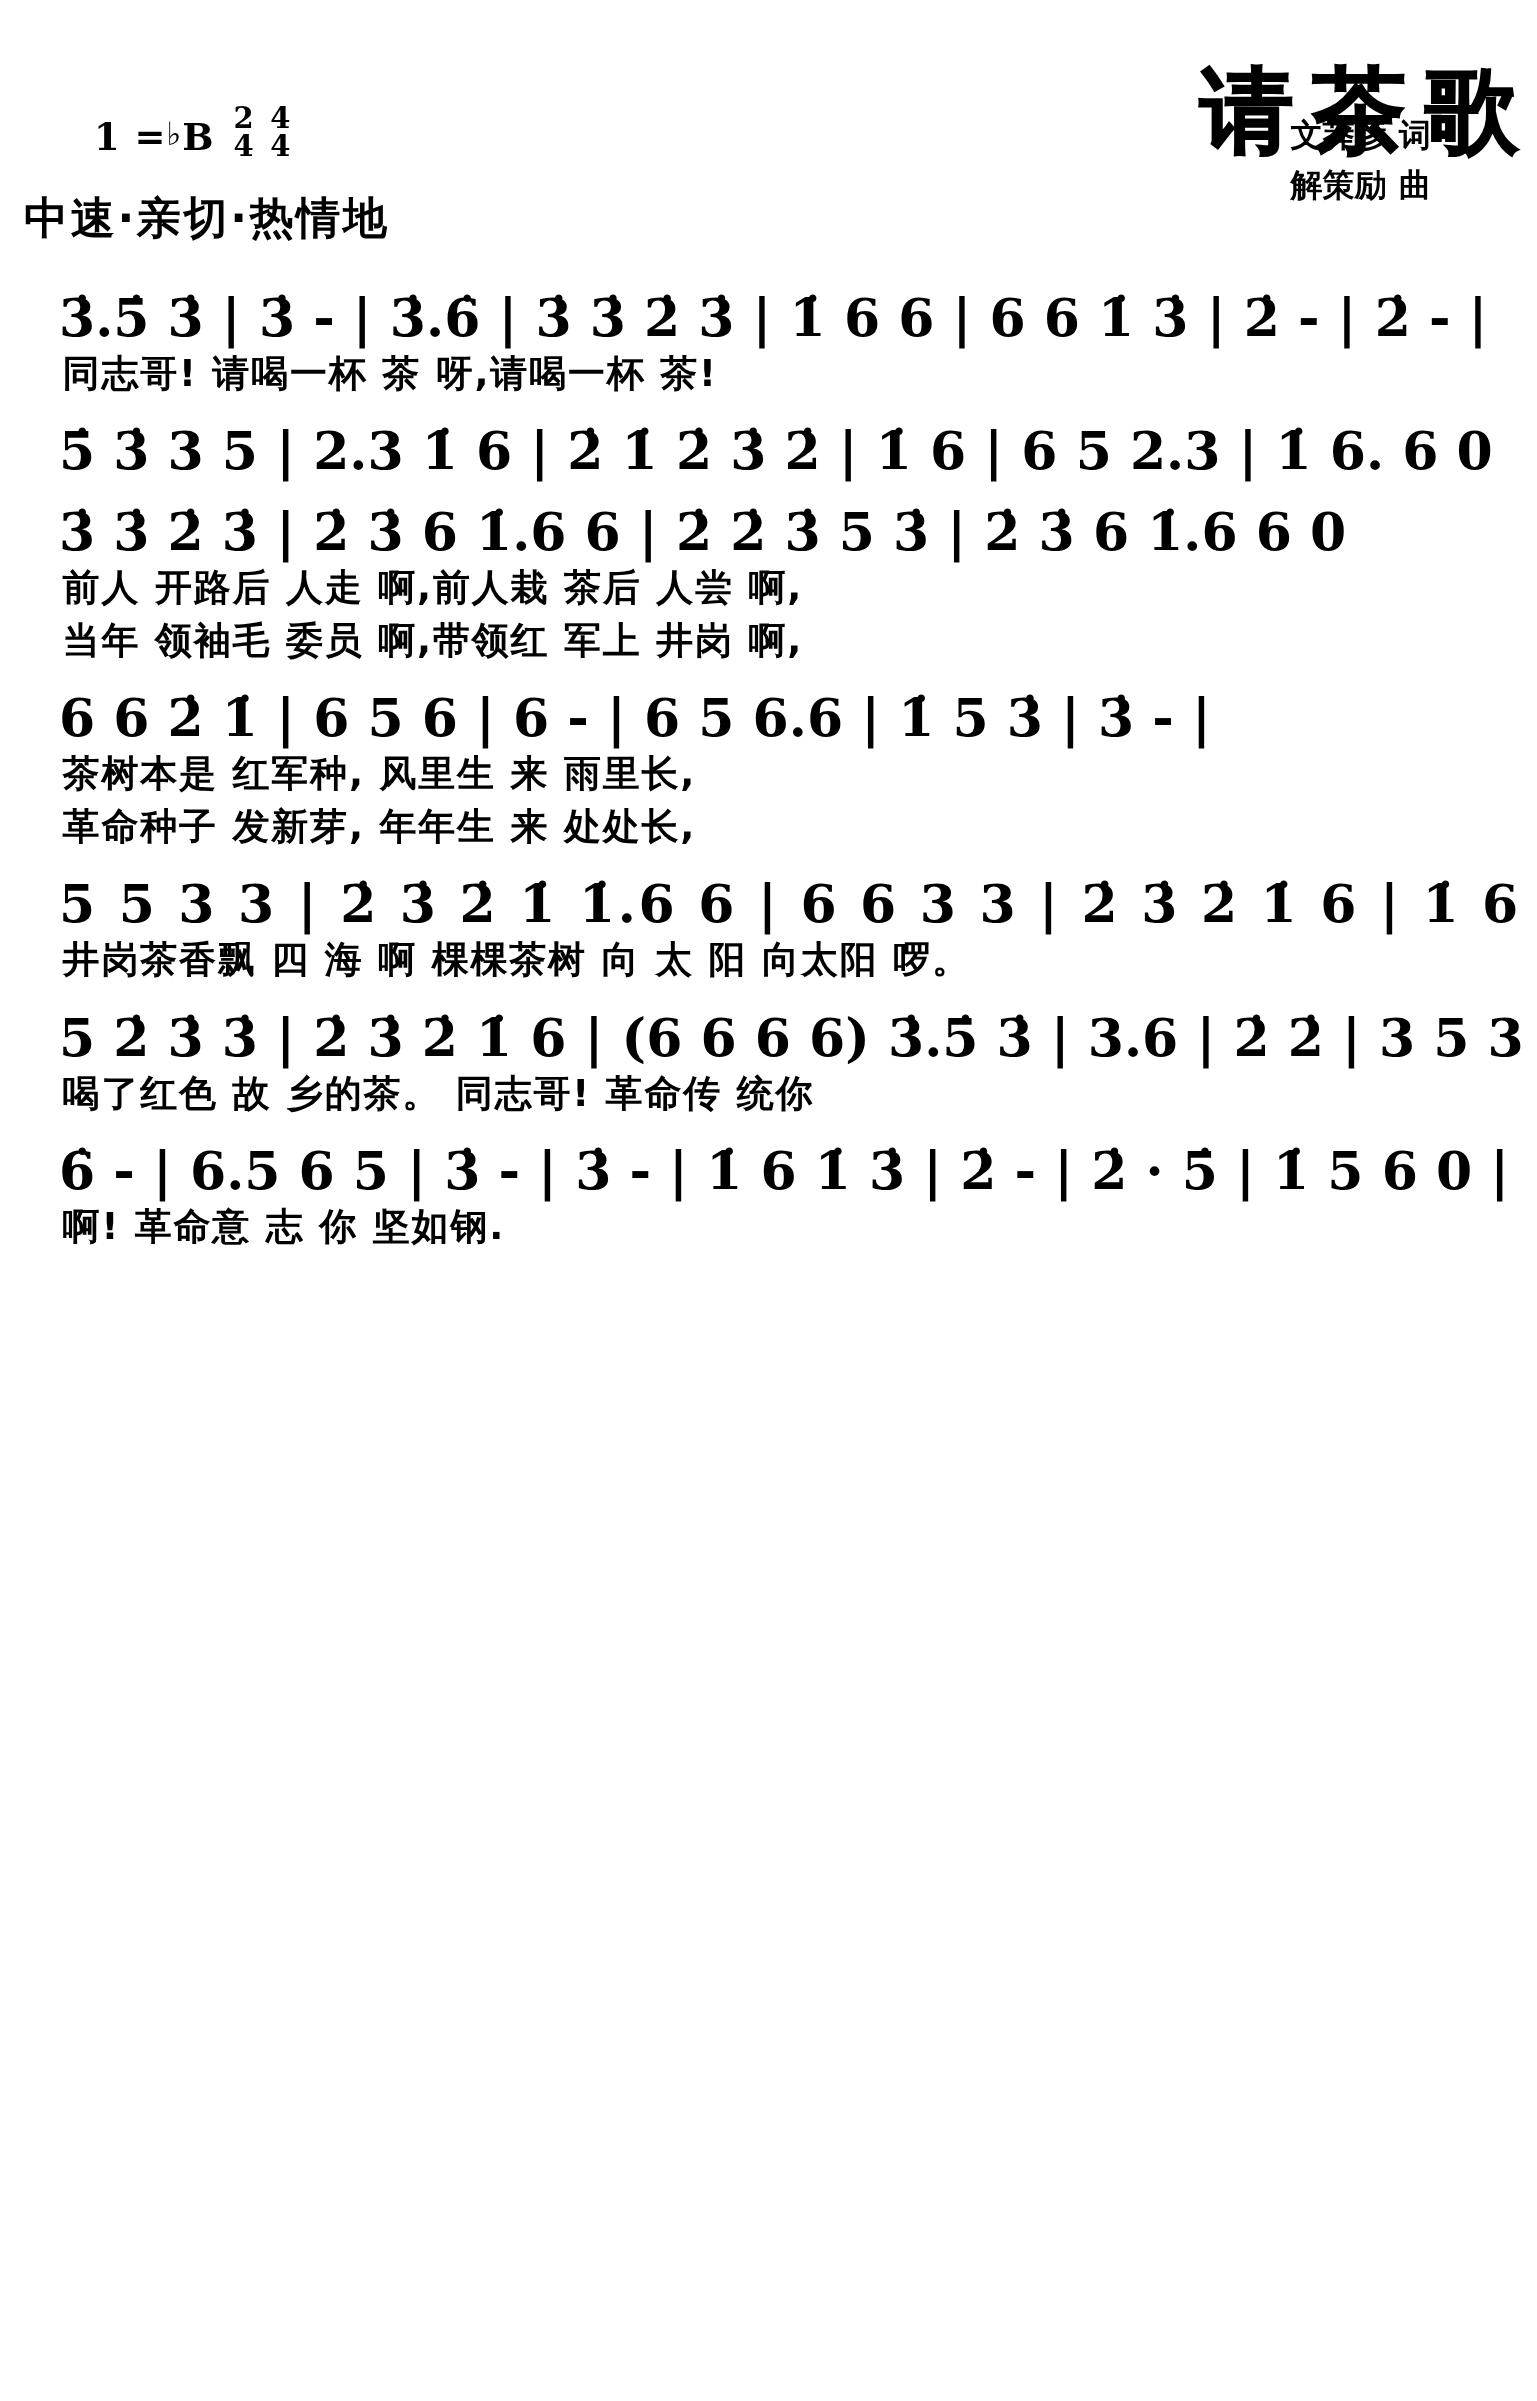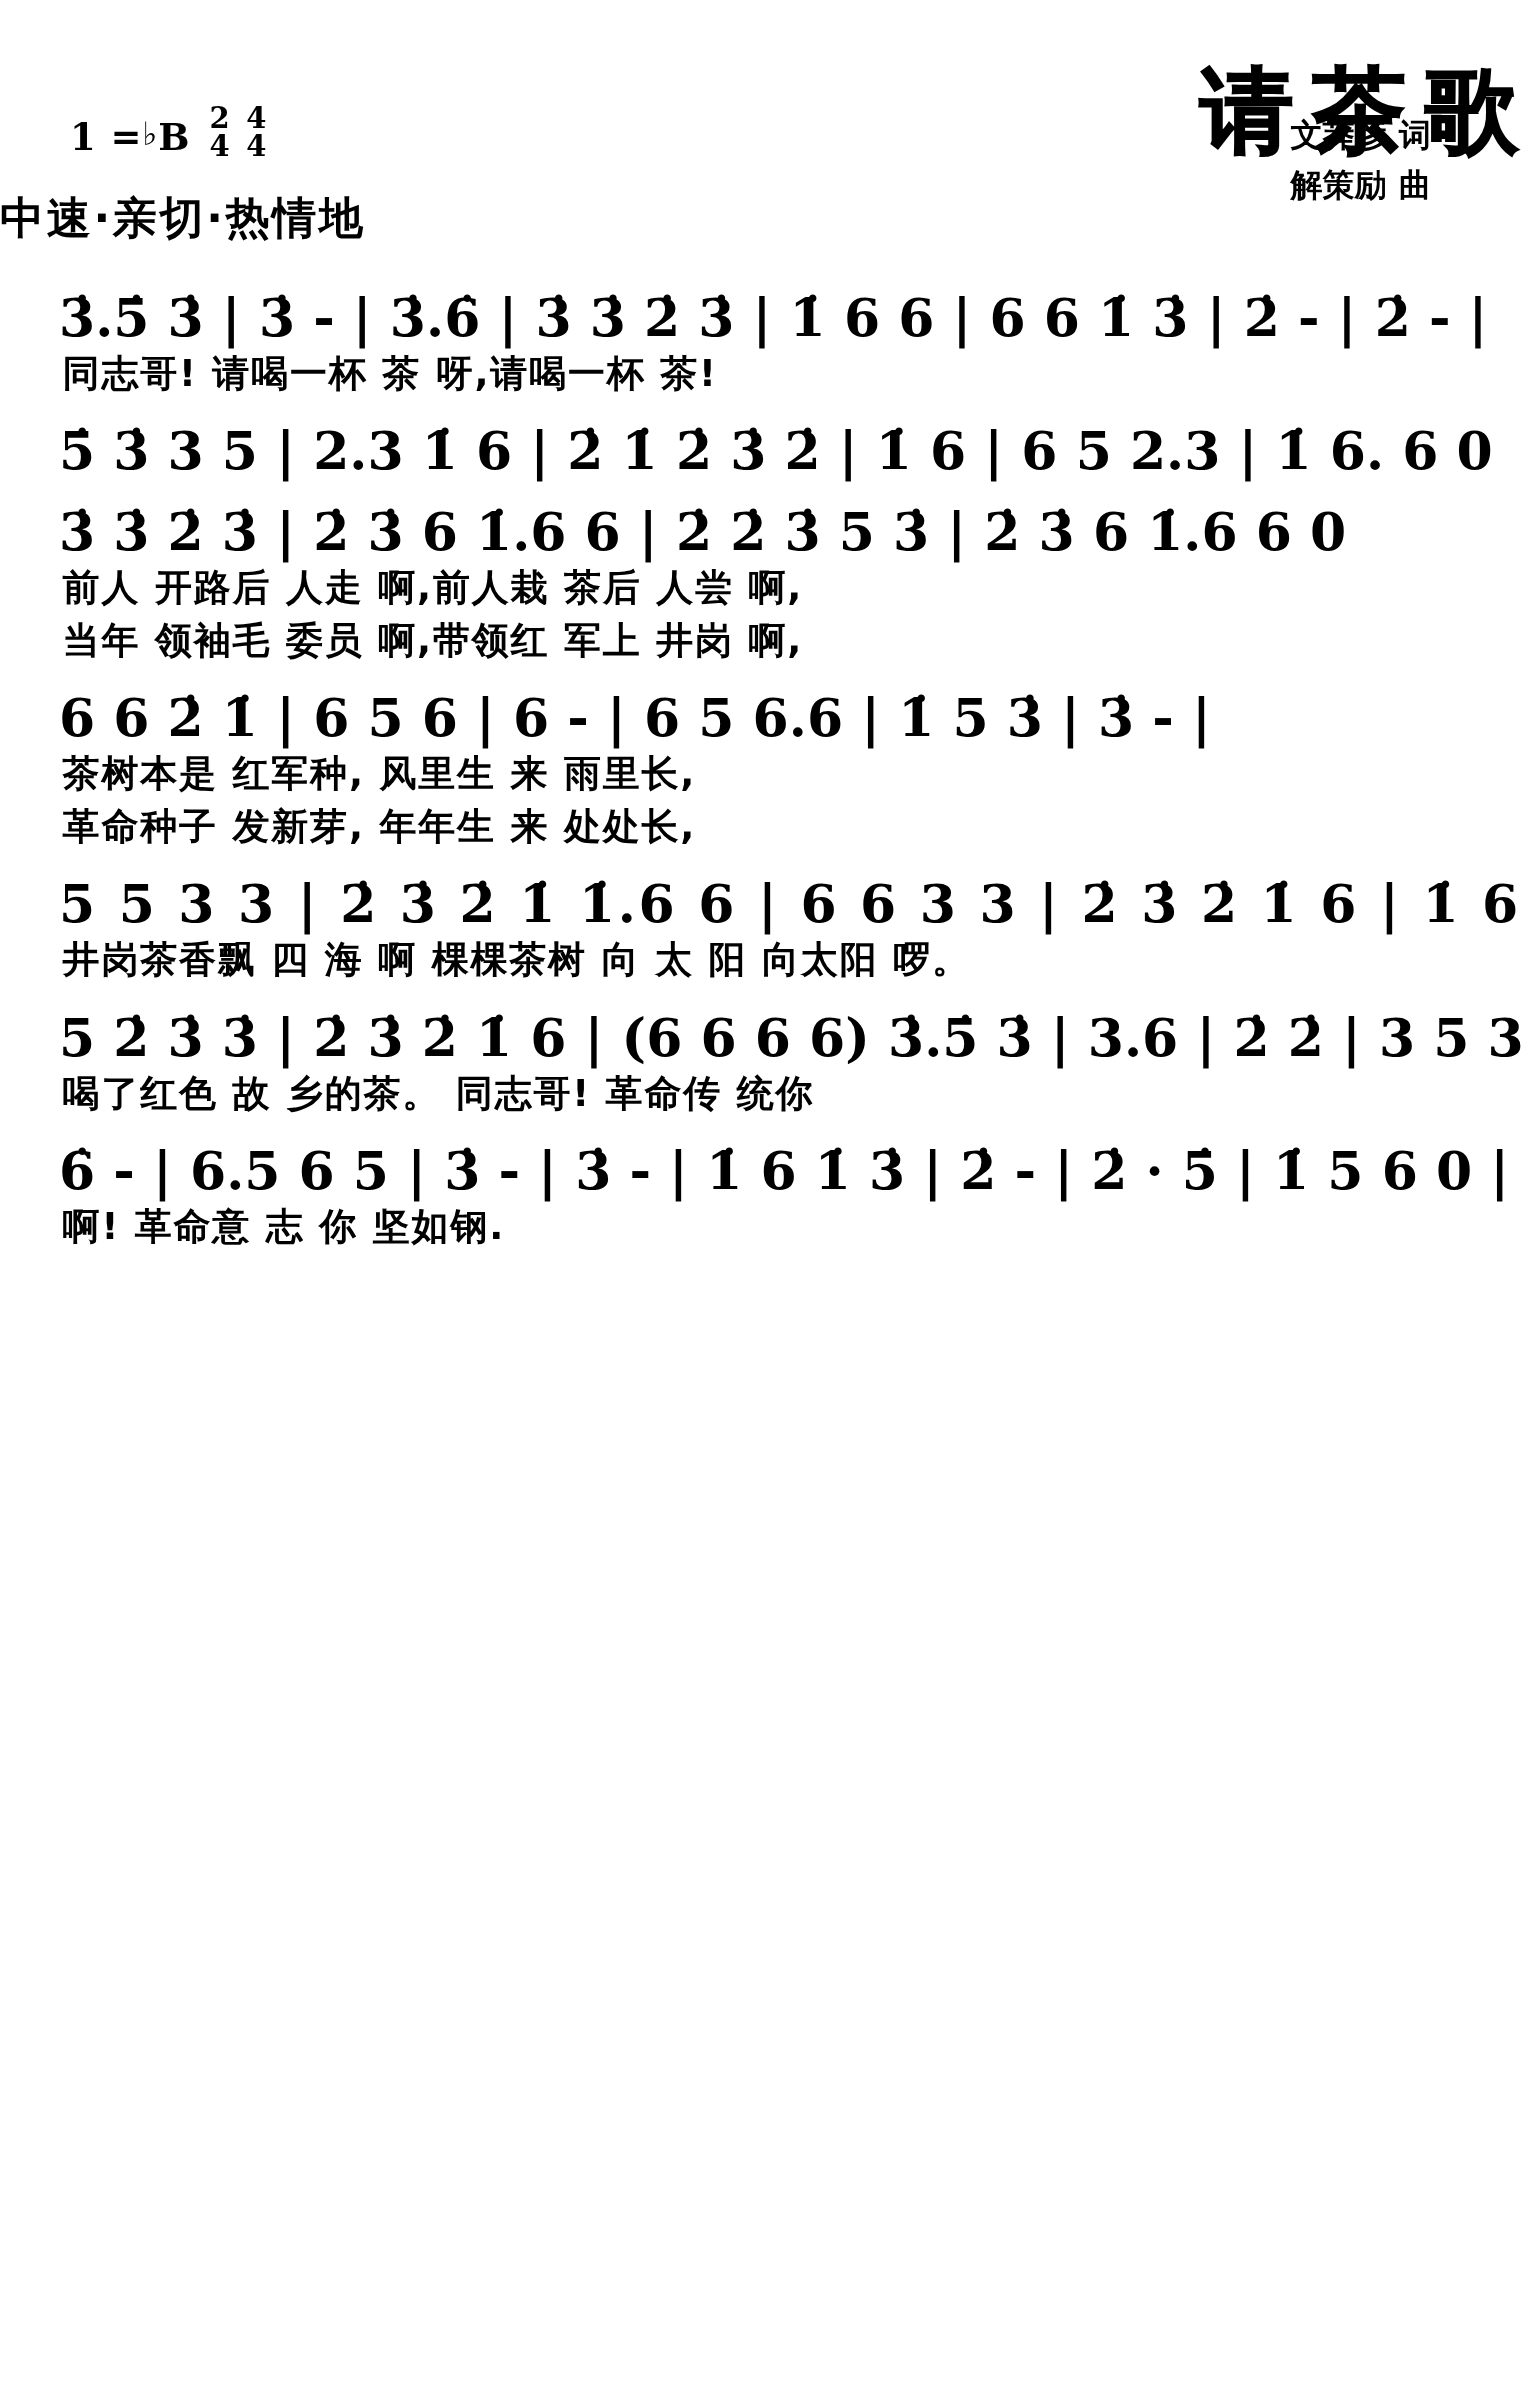--- a/index.html
+++ b/index.html
@@ -20,20 +20,21 @@
     width: 1538px;
     height: 2401px;
     padding: 0;
     box-sizing: border-box;
   }
 
   
   .header {
     position: relative;
     height: 267px;
+    margin-left: 24px;
   }
   .key-sig {
     position: absolute;
     left: 70px;
     top: 105px;
     font-family: "DejaVu Serif", "Liberation Serif", serif;
     font-size: 37px;
     font-weight: bold;
     letter-spacing: 0.9px;
     white-space: nowrap;

